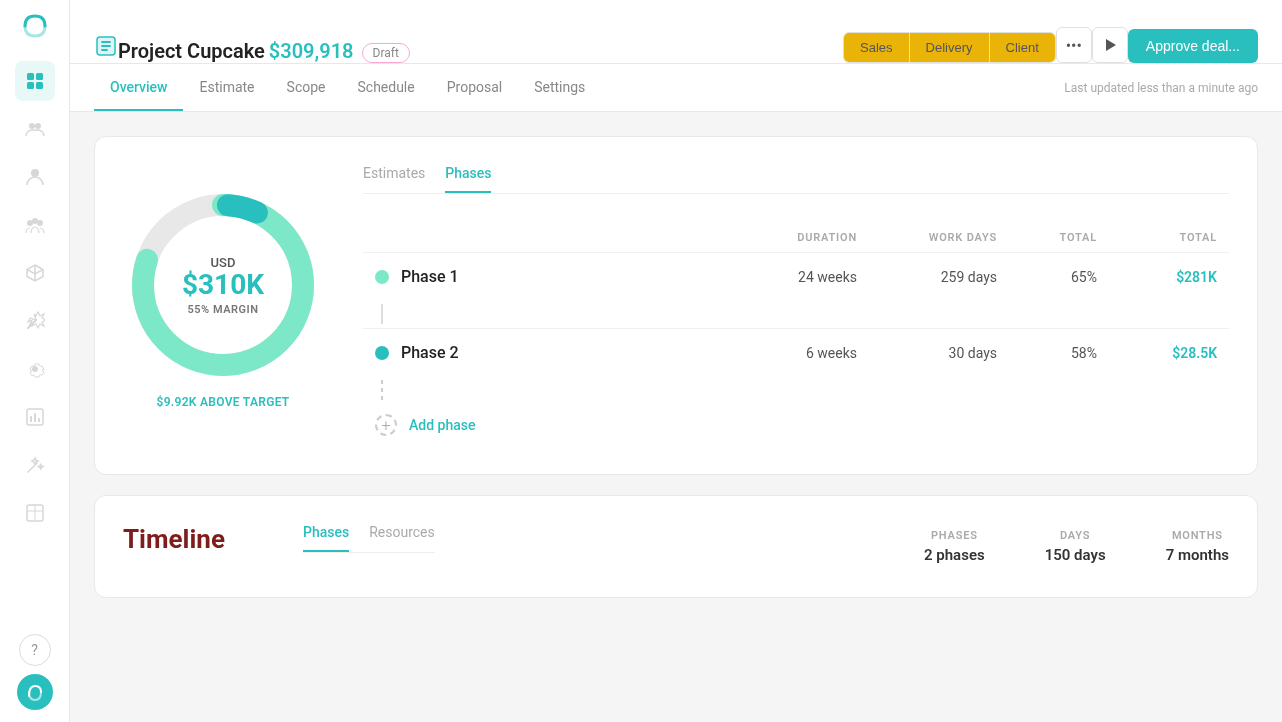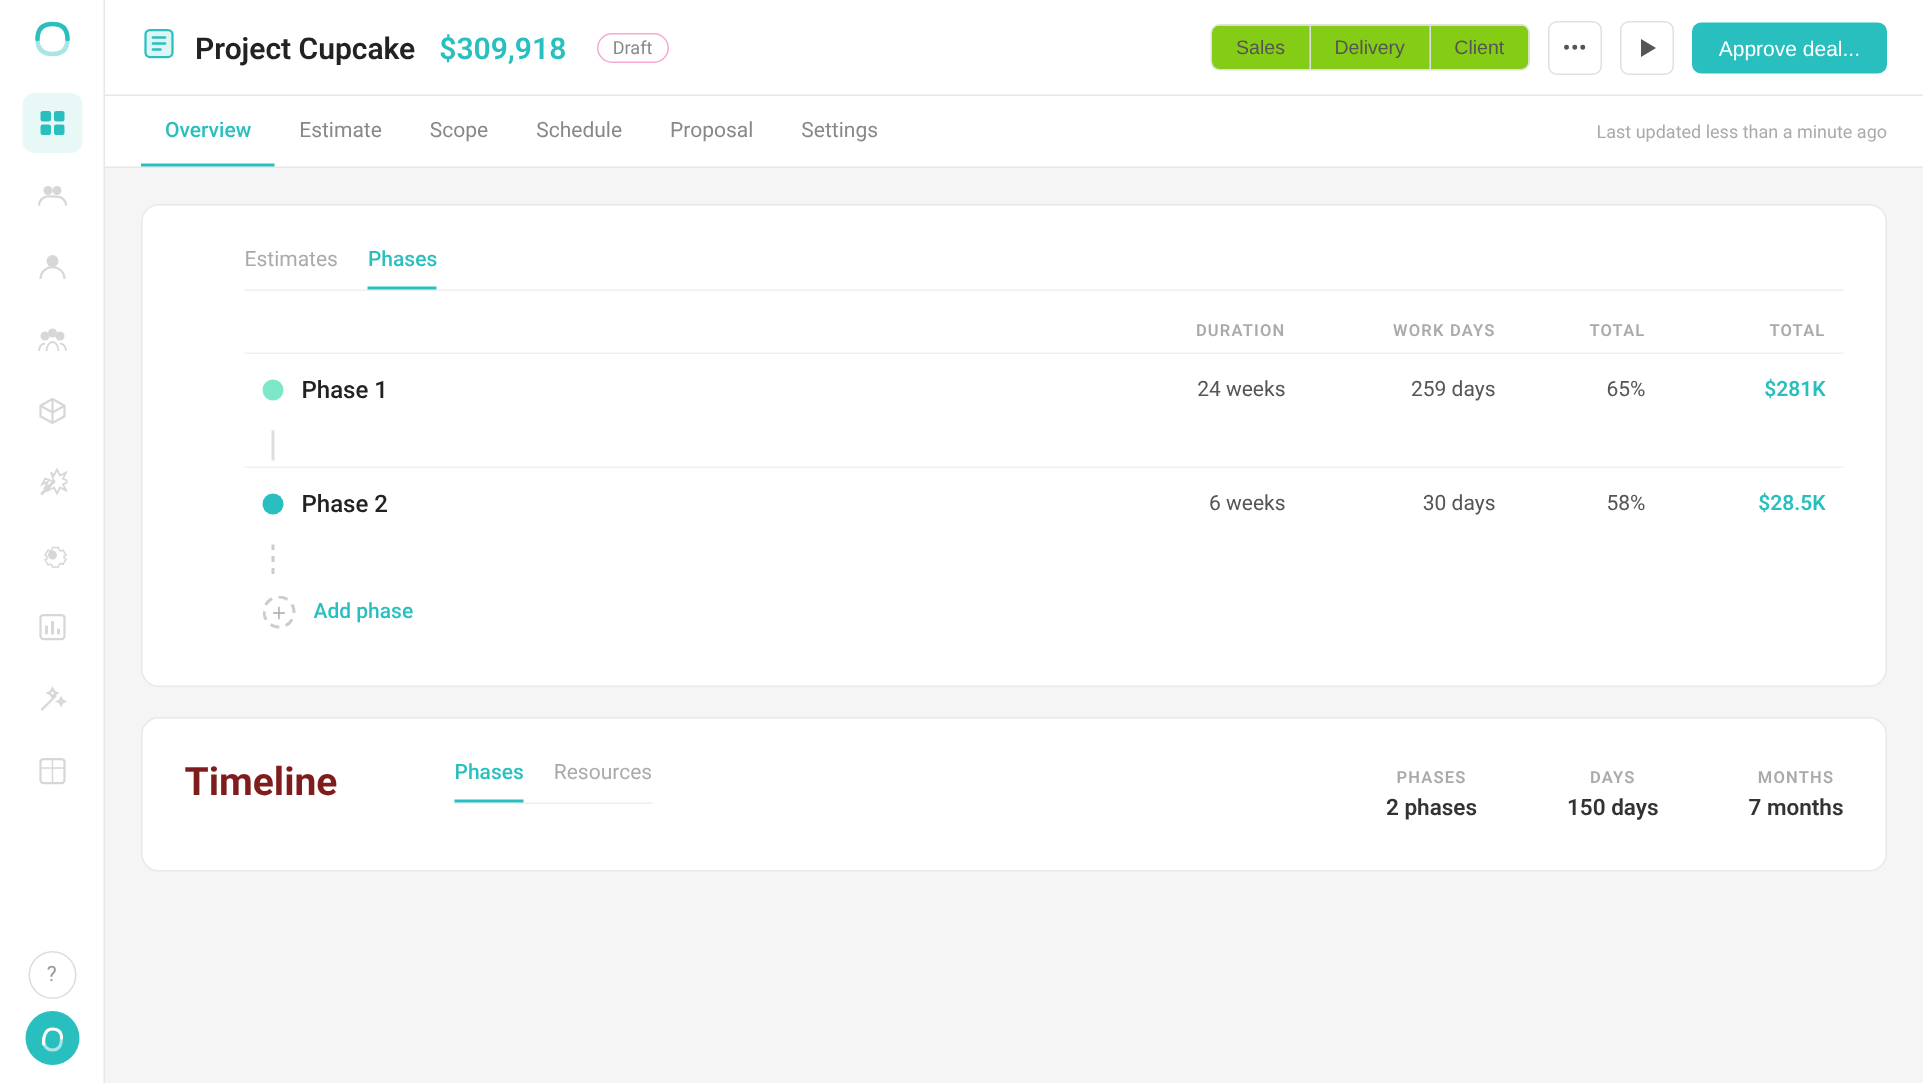--- a/index.html
+++ b/index.html
@@ -36,39 +36,38 @@
 
     
     .main { flex: 1; display: flex; flex-direction: column; overflow: hidden; }
 
     
     .topbar {
       background: #fff;
       border-bottom: 1px solid #e8e8e8;
       padding: 0 24px;
       display: flex;
-      align-items: center;
+      align-items: flex-end;
       height: 64px;
       flex-shrink: 0;
-      gap: 12px;
     }
     .topbar-icon { color: #2abfbf; font-size: 20px; }
     .project-name { font-size: 20px; font-weight: 600; color: #222; margin-right: 4px; }
     .project-amount { font-size: 20px; font-weight: 600; color: #2abfbf; }
     .draft-badge {
       border: 1px solid #f9a8d4; border-radius: 20px;
       padding: 2px 10px; font-size: 12px; color: #888;
       margin-left: 8px;
     }
     .topbar-spacer { flex: 1; }
     .tab-group {
       display: flex; border: 1px solid #e0e0e0; border-radius: 6px; overflow: hidden;
     }
     .tab-btn {
-      padding: 7px 16px; font-size: 13px; background: #84cc16;
+      padding: 7px 16px; font-size: 13px; background: #eab308;
       border: none; border-right: 1px solid #e0e0e0; cursor: pointer; color: #555;
     }
     .tab-btn:last-child { border-right: none; }
     .more-btn {
       width: 36px; height: 36px; border: 1px solid #e0e0e0; border-radius: 6px;
       display: flex; align-items: center; justify-content: center;
       cursor: pointer; background: #fff; color: #555; font-size: 16px;
     }
     .play-btn {
       width: 36px; height: 36px; border: 1px solid #e0e0e0; border-radius: 6px;
@@ -129,21 +128,21 @@
       text-align: center;
     }
     .donut-currency { font-size: 13px; color: #555; font-weight: 500; }
     .donut-amount { font-size: 28px; font-weight: 700; color: #2abfbf; line-height: 1.1; }
     .donut-margin { font-size: 11px; color: #777; font-weight: 600; letter-spacing: 0.5px; margin-top: 2px; }
     .above-target { font-size: 12px; color: #aaa; letter-spacing: 0.3px; }
     .above-target span { color: #2abfbf; font-weight: 600; }
 
     
     .phases-section { flex: 1; }
-    .phases-tabs { display: flex; gap: 20px; margin-bottom: 20px; border-bottom: 1px solid #eee; }
+    .phases-tabs { display: flex; gap: 20px; margin-bottom: 37px; border-bottom: 1px solid #eee; }
     .phase-tab { font-size: 14px; color: #aaa; cursor: pointer; padding-bottom: 10px; border-bottom: 2px solid transparent; }
     .phase-tab.active { color: #2abfbf; border-bottom: 2px solid #2abfbf; font-weight: 500; }
 
     .phases-table { width: 100%; }
     .phases-header {
       display: grid;
       grid-template-columns: 1fr 140px 140px 100px 120px;
       padding: 0 12px 8px;
       font-size: 11px; font-weight: 600; color: #aaa; letter-spacing: 0.8px;
     }
@@ -330,20 +329,43 @@
     <div class="nav-spacer"></div>
     <span class="last-updated">Last updated less than a minute ago</span>
   </div>
 
   <div class="content">
 
     <div class="card">
       <div class="budget-layout">
 
         <div>
+          <div style="margin-top: 20px;">
+            <div class="donut-container">
+              <div class="donut-wrapper">
+                <svg class="donut-svg" width="200" height="200" viewBox="0 0 200 200">
+
+                  <circle cx="100" cy="100" r="80" fill="none" stroke="#e8e8e8" stroke-width="22"></circle>
+
+                  <circle cx="100" cy="100" r="80" fill="none" stroke="#7de8c8" stroke-width="22" stroke-dasharray="402 100" stroke-linecap="round"></circle>
+
+                  <circle cx="100" cy="100" r="80" fill="none" stroke="#2abfbf" stroke-width="22" stroke-dasharray="30 472" stroke-dashoffset="-5" stroke-linecap="round"></circle>
+                </svg>
+                <div class="donut-center">
+                  <div class="donut-currency">USD</div>
+                  <div class="donut-amount">$310K</div>
+                  <div class="donut-margin">55% MARGIN</div>
+                </div>
+              </div>
+              <div class="above-target">
+                <span>$9.92K</span>
+                <span> </span><span>ABOVE TARGET</span>
+              </div>
+            </div>
+          </div>
         </div>
 
         <div class="phases-section">
           <div class="phases-tabs">
             <span class="phase-tab">Estimates</span>
             <span class="phase-tab active">Phases</span>
           </div>
           <div class="phases-table">
             <div class="phases-header">
               <span></span>

